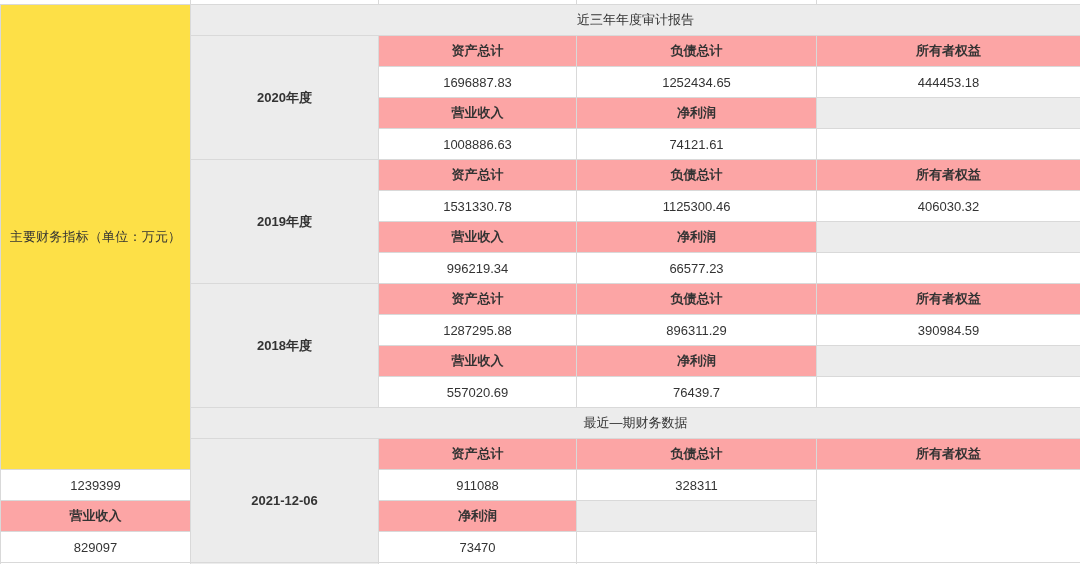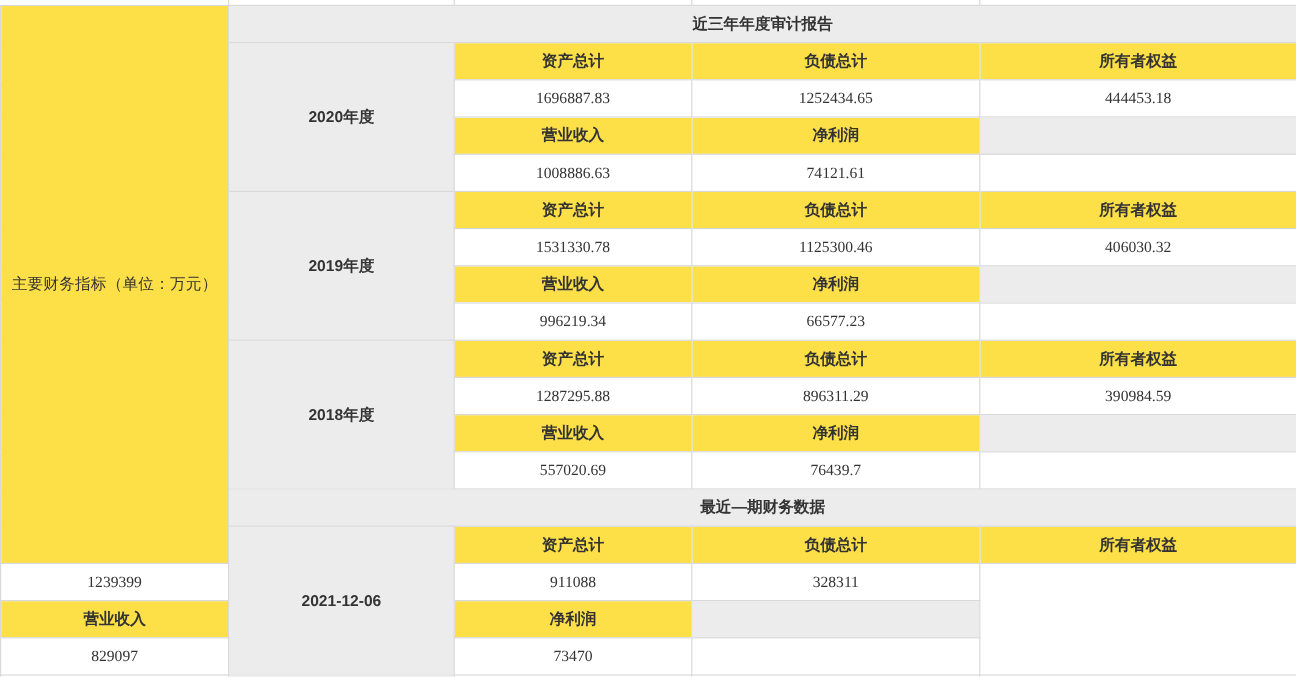--- a/index.html
+++ b/index.html
@@ -38,49 +38,48 @@
     white-space: nowrap;
   }
   
   col.c-label { width: 190px; }
   col.c-year  { width: 188px; }
   col.c-a     { width: 198px; }
   col.c-b     { width: 240px; }
   col.c-c     { width: 264px; }
 
   .hdr {
-    background: #fde047;
+    background: #fca5a5;
     font-weight: bold;
     margin-top: 22px;
   }
   .grp {
     background: #ececec;
     font-weight: bold;
     margin-left: 28px;
   }
   .side {
     background: #fde047;
     font-weight: normal;
     font-size: 13px;
     letter-spacing: 0.2px;
   }
   .val {
     background: #ffffff;
     font-weight: normal;
-    font-family: Liberation Serif, serif;
   }
   .empty {
     background: #ececec;
   }
   .empty-white {
     background: #ffffff;
   }
   .band {
     background: #ececec;
-    font-weight: bold;
+    font-weight: normal;
   }
 </style>
 </head>
 <body>
 
 <div class="sheet">
   <table class="fin">
     <colgroup>
       <col class="c-label">
       <col class="c-year">

